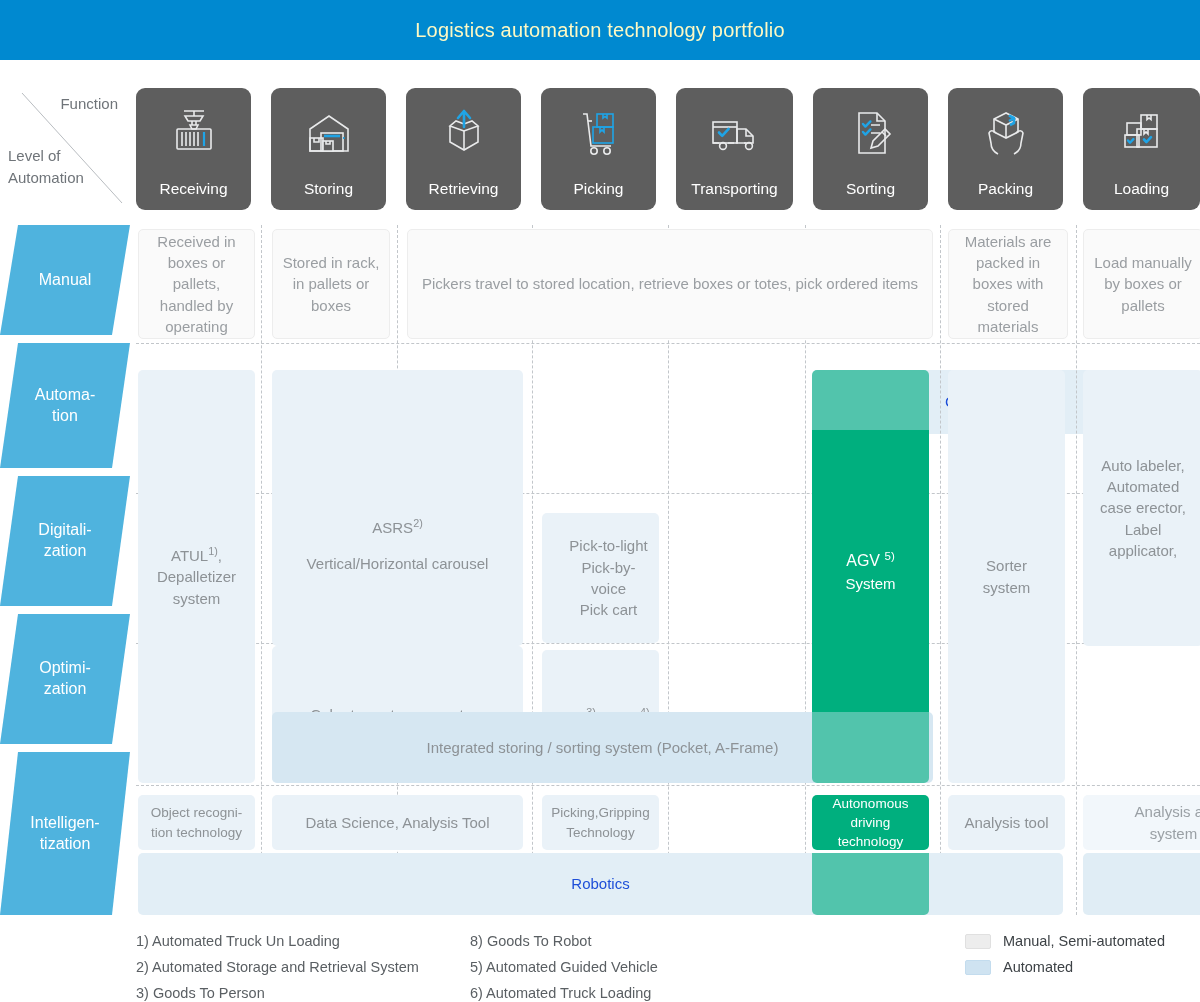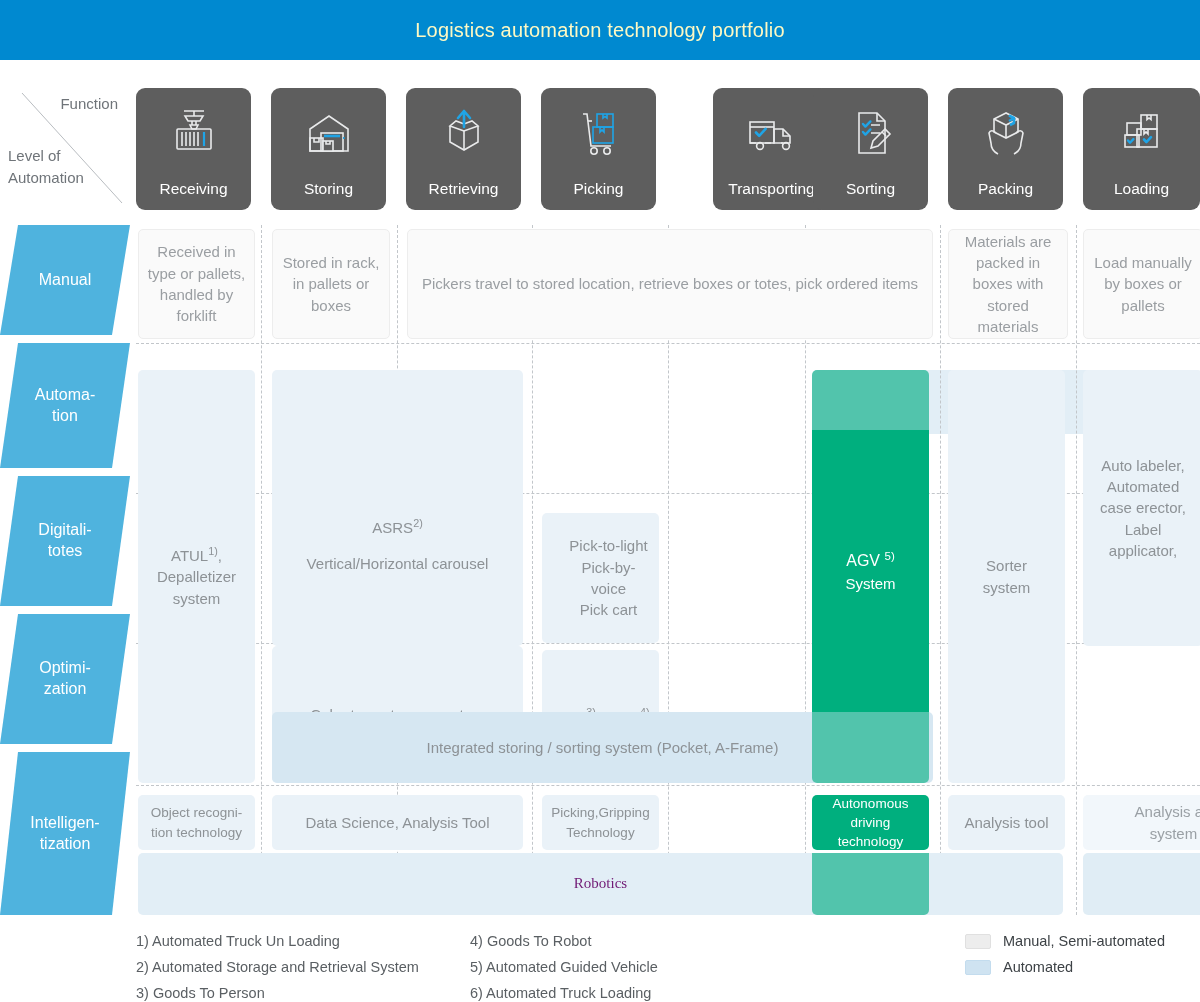--- a/index.html
+++ b/index.html
@@ -59,21 +59,21 @@
           border-top:1px dashed #c2c6ca; }
 
   .cell{
     position:absolute; border-radius:5px;
     display:flex; align-items:center; justify-content:center;
     text-align:center; font-size:15px; line-height:1.42;
     padding:4px 8px; color:#8d9296;
   }
   .manual{ background:#fafafa; border:1px solid #ededed; color:#9a9ea2; }
   .auto1 { background:#eaf2f8; color:#8d9296; }
-  .auto2 { background:#e2eef6; color:#701a75;font-family:Liberation Serif, serif; }
+  .auto2 { background:#e2eef6; color:#1d4ed8; }
   .auto3 { background:#f2f7fb; color:#9aa0a5; }
   .auto4 { background:#d6e7f2; color:#8d9296; }
   .greenL{ background:#52c4ac; color:#ffffff; }
   .greenD{ background:#00af7e; color:#ffffff; }
 
   .cell sup{ font-size:.72em; vertical-align:super; }
 
   
   .footer{ position:absolute; left:0; top:922px; width:1200px; height:80px; }
   .fncol{ position:absolute; font-size:14.5px; color:#5a5f63; line-height:26px; }
@@ -156,21 +156,21 @@
           <circle cx="38" cy="46" r="3.2"></circle>
         <rect x="28" y="9" width="16" height="13" stroke="#1fa4e6"></rect>
         <path d="M34 9v4l2-1.6 2 1.6V9" stroke="#1fa4e6"></path>
         <rect x="24" y="22" width="20" height="16" stroke="#1fa4e6"></rect>
         <path d="M31 22v5l2-2 2 2v-5" stroke="#1fa4e6"></path>
       </svg>
     </div>
     <div class="hlabel">Picking</div>
   </div>
 
-  <div class="hcard" style="left:540px;width:117px;margin-left:37px;">
+  <div class="hcard" style="left:540px;width:117px;">
     <div class="hicon">
       <svg width="62" height="58" viewBox="0 0 62 58" fill="none" stroke="#e9eaeb" stroke-width="1.6">
         <rect x="9" y="17" width="24" height="21"></rect>
         <path d="M9 22h24"></path>
         <path d="M33 24h9l7 7v7H33z"></path>
         <path d="M42 24v7h7"></path>
         <path d="M9 38h6M24 38h6M40 38h2"></path>
         <circle cx="19" cy="41" r="3.4"></circle>
           <circle cx="45" cy="41" r="3.4"></circle>
         <path d="M15 27.5l3.2 3.4 6.4-7" stroke="#1fa4e6" stroke-width="2.6" stroke-linecap="round" stroke-linejoin="round"></path>
@@ -227,21 +227,21 @@
 <div class="levels">
   <div class="lvl" style="top:0px;height:110px;clip-path:polygon(18px 0, 130px 0, 112px 110px, 0 110px);">
     <span>Manual</span>
   </div>
   <div class="lvl" style="top:118px;height:125px;clip-path:polygon(18px 0, 130px 0, 112px 125px, 0 125px);">
     <span style="white-space:pre-line">Automa-
 tion</span>
   </div>
   <div class="lvl" style="top:251px;height:130px;clip-path:polygon(18px 0, 130px 0, 112px 130px, 0 130px);">
     <span style="white-space:pre-line">Digitali-
-totes</span>
+zation</span>
   </div>
   <div class="lvl" style="top:389px;height:130px;clip-path:polygon(18px 0, 130px 0, 112px 130px, 0 130px);">
     <span style="white-space:pre-line">Optimi-
 zation</span>
   </div>
   <div class="lvl" style="top:527px;height:163px;clip-path:polygon(18px 0, 130px 0, 112px 163px, 0 163px);">
     <span style="white-space:pre-line">Intelligen-
 tization</span>
   </div>
 </div>
@@ -254,21 +254,21 @@
   <div class="vline" style="left:538px"></div>
   <div class="vline" style="left:675px"></div>
   <div class="vline" style="left:810px"></div>
   <div class="vline" style="left:946px"></div>
 
   <div class="hline" style="top:118px"></div>
   <div class="hline" style="top:268px"></div>
   <div class="hline" style="top:418px"></div>
   <div class="hline" style="top:560px"></div>
 
-  <div class="cell manual" style="left:8px;top:4px;width:117px;height:110px;">Received in type or pallets, handled by forklift</div>
+  <div class="cell manual" style="left:8px;top:4px;width:117px;height:110px;">Received in boxes or pallets, handled by operating</div>
   <div class="cell manual" style="left:142px;top:4px;width:118px;height:110px;">Stored in rack, in pallets or boxes</div>
   <div class="cell manual" style="left:277px;top:4px;width:526px;height:110px;">Pickers  travel to stored location, retrieve boxes or totes, pick ordered items</div>
   <div class="cell manual" style="left:818px;top:4px;width:120px;height:110px;">Materials are packed in boxes with stored materials</div>
   <div class="cell manual" style="left:953px;top:4px;width:120px;height:110px;">Load manually by boxes or pallets</div>
 
   <div class="cell auto1" style="left:8px;top:145px;width:117px;height:413px;flex-direction:column;">
     <span>
       <span>ATUL</span><sup>1)</sup>,
     </span>
     <span style="white-space:pre-line">Depalletizer
@@ -332,21 +332,21 @@
 
 <div class="footer">
 
   <div class="fncol" style="left:136px;top:6px;">
     <div>1) Automated Truck Un Loading</div>
     <div>2) Automated Storage and Retrieval System</div>
     <div>3) Goods To Person</div>
   </div>
 
   <div class="fncol" style="left:470px;top:6px;">
-    <div>4) Goods To Robot</div>
+    <div>8) Goods To Robot</div>
     <div>5) Automated Guided Vehicle</div>
     <div>6) Automated Truck Loading</div>
   </div>
 
   <div class="legend">
     <div class="lgrow">
       <div class="swatch sw-manual"></div>
       <div class="lgtext">Manual, Semi-automated</div>
     </div>
     <div class="lgrow">

